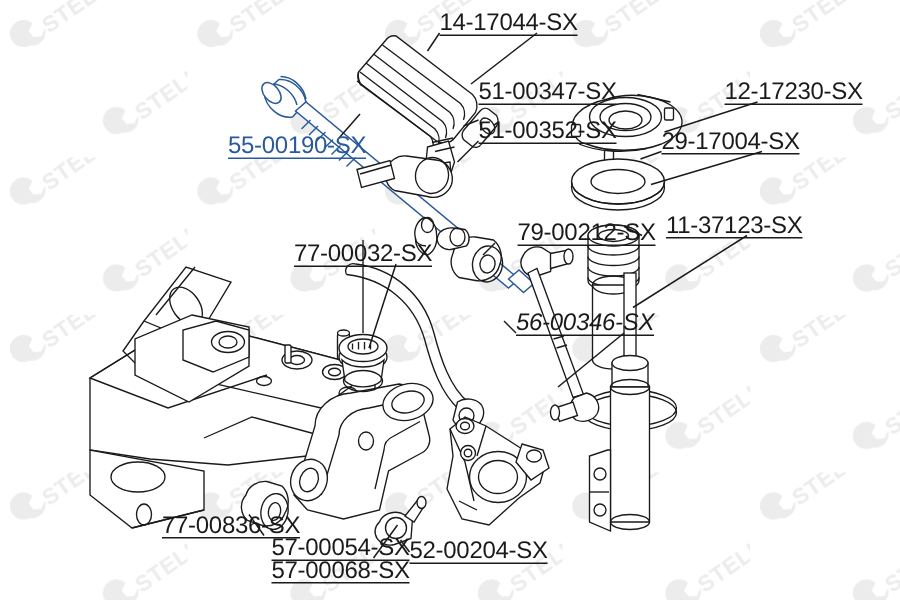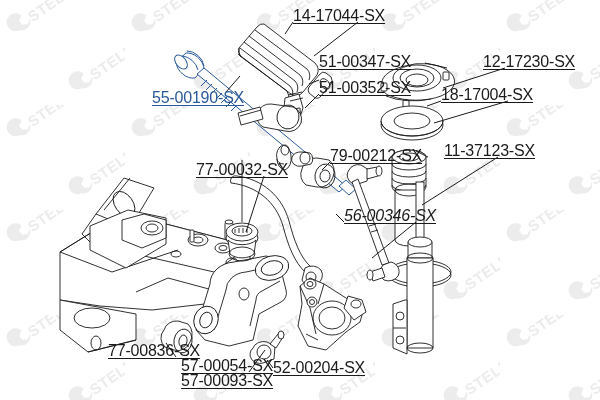--- a/index.html
+++ b/index.html
@@ -359,24 +359,24 @@
     </g>
 
   </svg>
 
   <div id="label-layer">
     <div class="label" style="left: 293px; top: 10px;">14-17044-SX</div>
     <div class="label highlight" style="left: 152px; top: 92px;">55-00190-SX</div>
     <div class="label" style="left: 319px; top: 56px;">51-00347-SX</div>
     <div class="label" style="left: 319px; top: 82px; text-align: center;">51-00352-SX</div>
     <div class="label" style="left: 447px; top: 56px; margin-left: 36px;">12-17230-SX</div>
-    <div class="label" style="left: 441px; top: 89px;">18-17004-SX</div>
+    <div class="label" style="left: 441px; top: 89px;">29-17004-SX</div>
     <div class="label" style="left: 444px; top: 145px;">11-37123-SX</div>
-    <div class="label" style="left: 330px; top: 150px;">79-00212-SX</div>
+    <div class="label" style="left: 345px; top: 150px;">79-00212-SX</div>
     <div class="label" style="left: 196px; top: 164px;">77-00032-SX</div>
     <div class="label" style="left: 344px; top: 210px; font-style: italic;">56-00346-SX</div>
     <div class="label" style="left: 108px; top: 345px;">77-00836-SX</div>
     <div class="label" style="left: 181px; top: 360px;">57-00054-SX</div>
-    <div class="label" style="left: 181px; top: 375px;">57-00093-SX</div>
+    <div class="label" style="left: 181px; top: 375px;">57-00068-SX</div>
     <div class="label" style="left: 273px; top: 362px;">52-00204-SX</div>
   </div>
 
 </div>
 
 </body></html>

